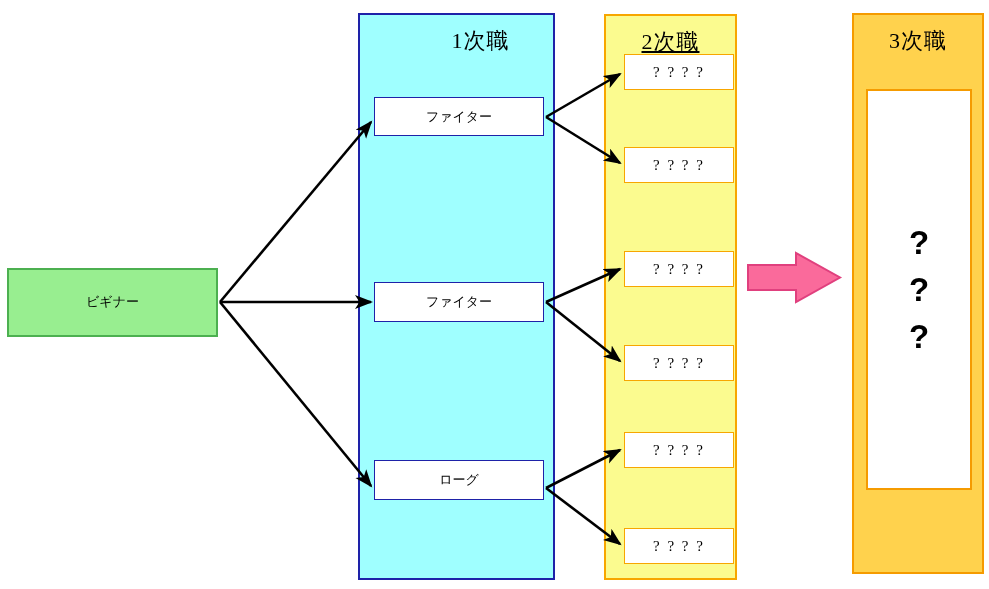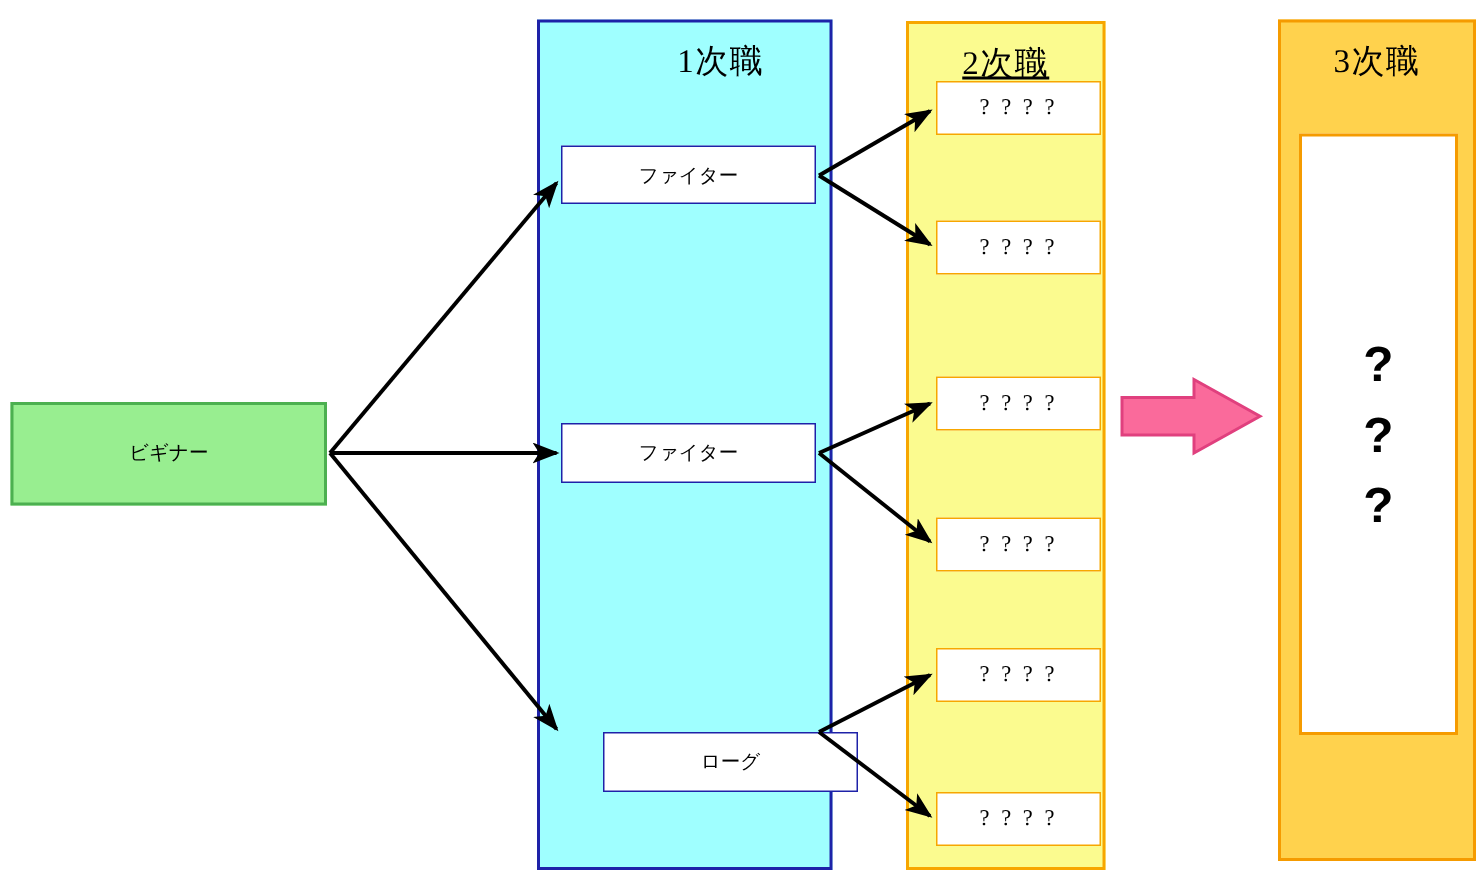--- a/index.html
+++ b/index.html
@@ -73,21 +73,21 @@
     width: 170px; height: 40px;
     background: var(--job_box_fill, #ffffff);
     border: 1.5px solid var(--job_box_border, #1E22A8);
     display: flex;
     align-items: center;
     justify-content: center;
     font-size: 13px;
   }
   .job-fighter  { top: 97px; height: 39px; }
   .job-magician { top: 282px; }
-  .job-rogue    { top: 488px; margin-left: 28px; }
+  .job-rogue    { top: 460px; }
 
   
   .q-box {
     position: absolute;
     left: 624px;
     width: 110px; height: 36px;
     background: var(--job_box_fill, #ffffff);
     border: 1.5px solid var(--tier2_border, #F7A600);
     display: flex;
     align-items: center;

